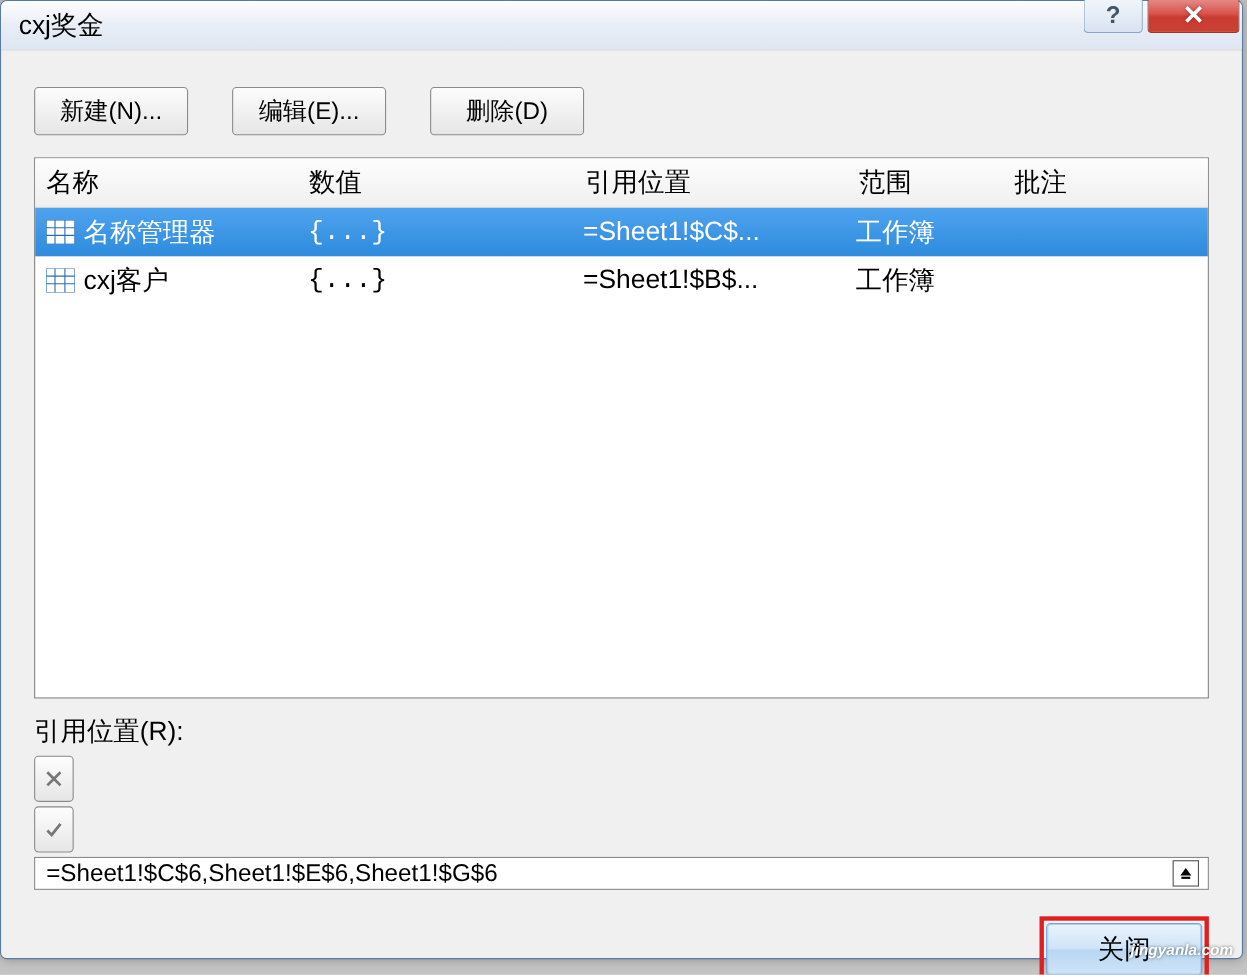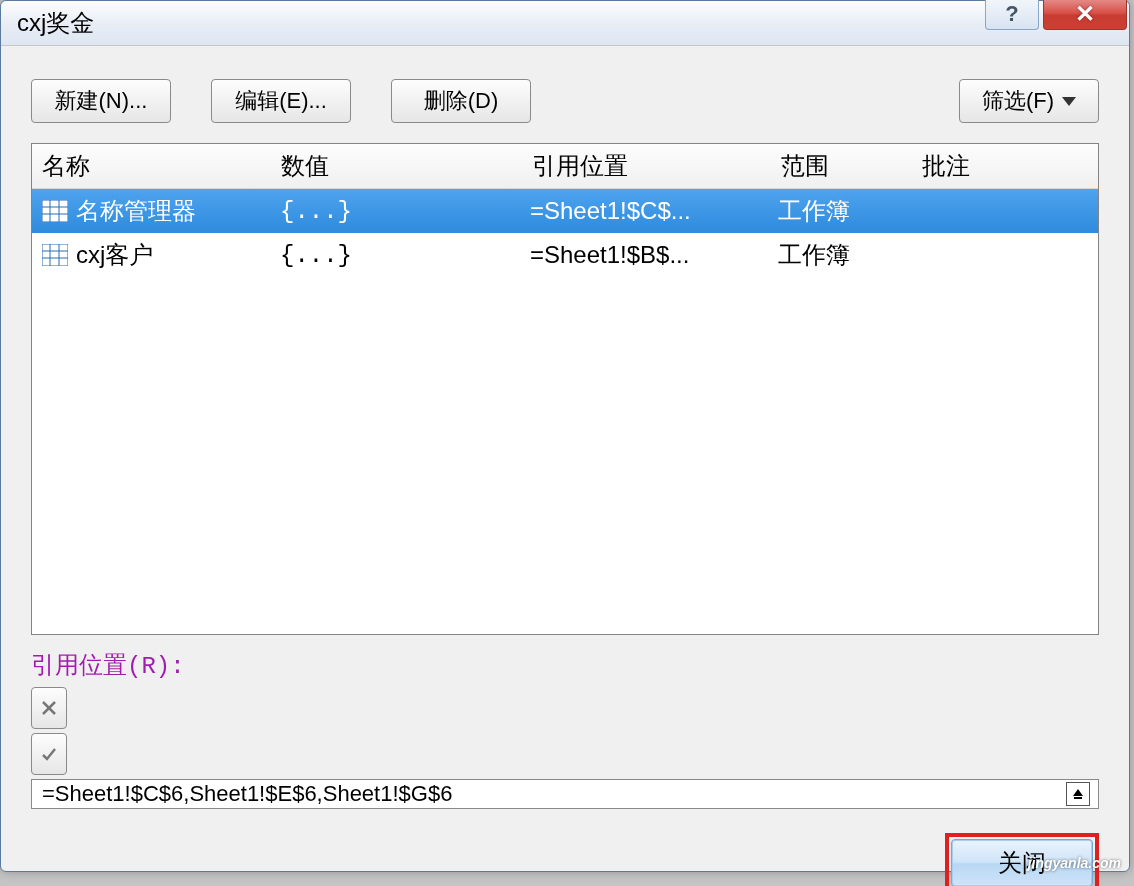--- a/index.html
+++ b/index.html
@@ -157,23 +157,22 @@
   .row-icon {
     width: 26px; height: 22px;
     margin-right: 8px;
     flex-shrink: 0;
   }
   .ref-section {
     margin: 14px 16px 0 16px;
   }
   .ref-label {
     font-size: 24px;
-    color: #a21caf;
+    color: #000000;
     margin-bottom: 6px;
-    font-family: Liberation Mono, monospace;
   }
   .ref-row {
     display: flex;
     align-items: stretch;
     gap: 4px;
     flex-direction: column;
   }
   .mini-btn {
     width: 34px;
     height: 40px;
@@ -273,24 +272,20 @@
       <div class="tbtn">
         <span>新建(N)...</span>
       </div>
       <div class="tbtn">
         <span>编辑(E)...</span>
       </div>
       <div class="tbtn">
         <span>删除(D)</span>
       </div>
       <div class="spacer"></div>
-      <div class="tbtn filter-btn">
-        <span>筛选(F)</span>
-        <span class="tri"></span>
-      </div>
     </div>
 
     <div class="listbox">
       <div class="header-row">
         <div class="hcell c-name">名称</div>
         <div class="hcell c-val">数值</div>
         <div class="hcell c-ref">引用位置</div>
         <div class="hcell c-scope">范围</div>
         <div class="hcell c-comm">批注</div>
       </div>

